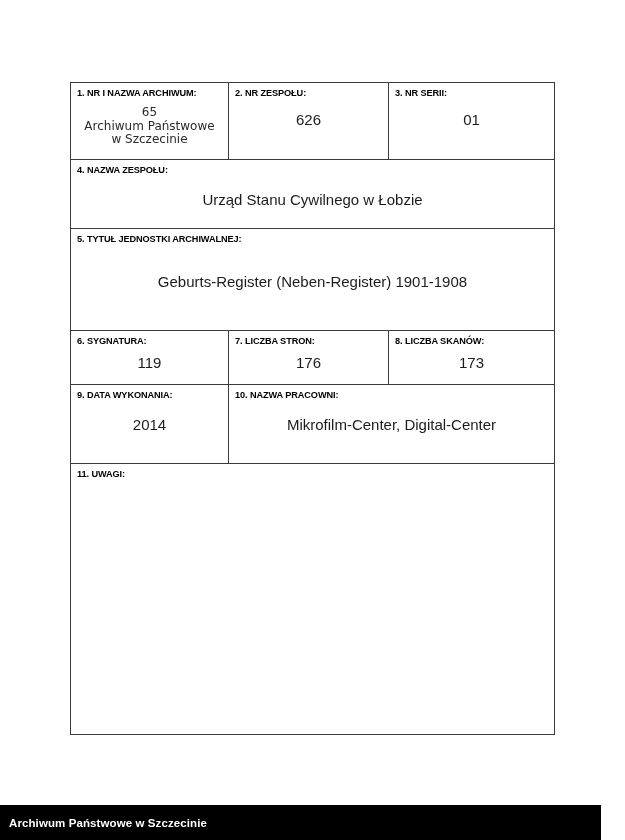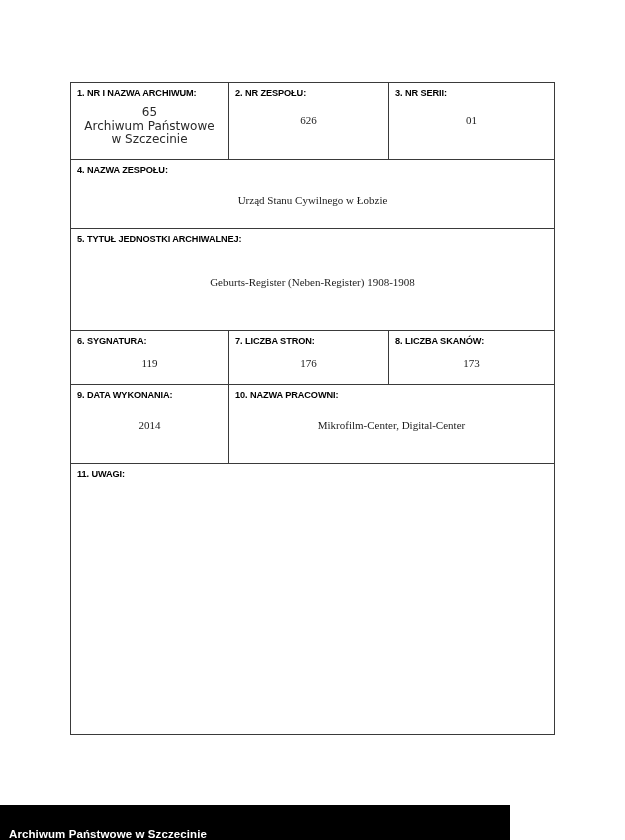--- a/index.html
+++ b/index.html
@@ -55,22 +55,22 @@
     font-weight: bold;
     font-size: 9.2px;
     line-height: 11px;
     color: #000000;
     letter-spacing: -0.1px;
     white-space: nowrap;
   }
 
   .field-value {
     display: block;
-    font-family: Liberation Serif, serif;
-    font-size: 11px;
+    font-family: Liberation Sans, sans-serif;
+    font-size: 15px;
     line-height: 14px;
     color: #1c1c1c;
     text-align: center;
   }
 
   
   .val-row1 {
     margin-top: 7px;
   }
   .val-archive {
@@ -102,25 +102,25 @@
   .r-tytul  { height: 101px; margin-left: 35px; }
   .r-sygn   { height: 53px; }
   .r-data   { height: 78px; }
   .r-uwagi  { height: 270px; }
 
   
   #footer-bar {
     position: absolute;
     left: 0;
     bottom: 0;
-    width: 510px;
+    width: 601px;
     height: 35px;
     background: #000000;
     display: flex;
-    align-items: flex-end;
+    align-items: center;
   }
   #footer-text {
     font-family: "Liberation Sans", sans-serif;
     font-weight: bold;
     font-size: 11.5px;
     color: #ffffff;
     padding-left: 9px;
     letter-spacing: 0.1px;
     white-space: nowrap;
   }
@@ -167,21 +167,21 @@
             <span class="field-label">4. NAZWA ZESPOŁU:</span>
             <span class="field-value val-row2">Urząd Stanu Cywilnego w Łobzie</span>
           </div>
         </td>
       </tr>
 
       <tr>
         <td class="r-tytul" colspan="3">
           <div class="cell-inner">
             <span class="field-label">5. TYTUŁ JEDNOSTKI ARCHIWALNEJ:</span>
-            <span class="field-value val-row3">Geburts-Register (Neben-Register) 1908-1908</span>
+            <span class="field-value val-row3">Geburts-Register (Neben-Register) 1901-1908</span>
           </div>
         </td>
       </tr>
 
       <tr>
         <td class="r-sygn">
           <div class="cell-inner">
             <span class="field-label">6. SYGNATURA:</span>
             <span class="field-value val-row4">119</span>
           </div>

